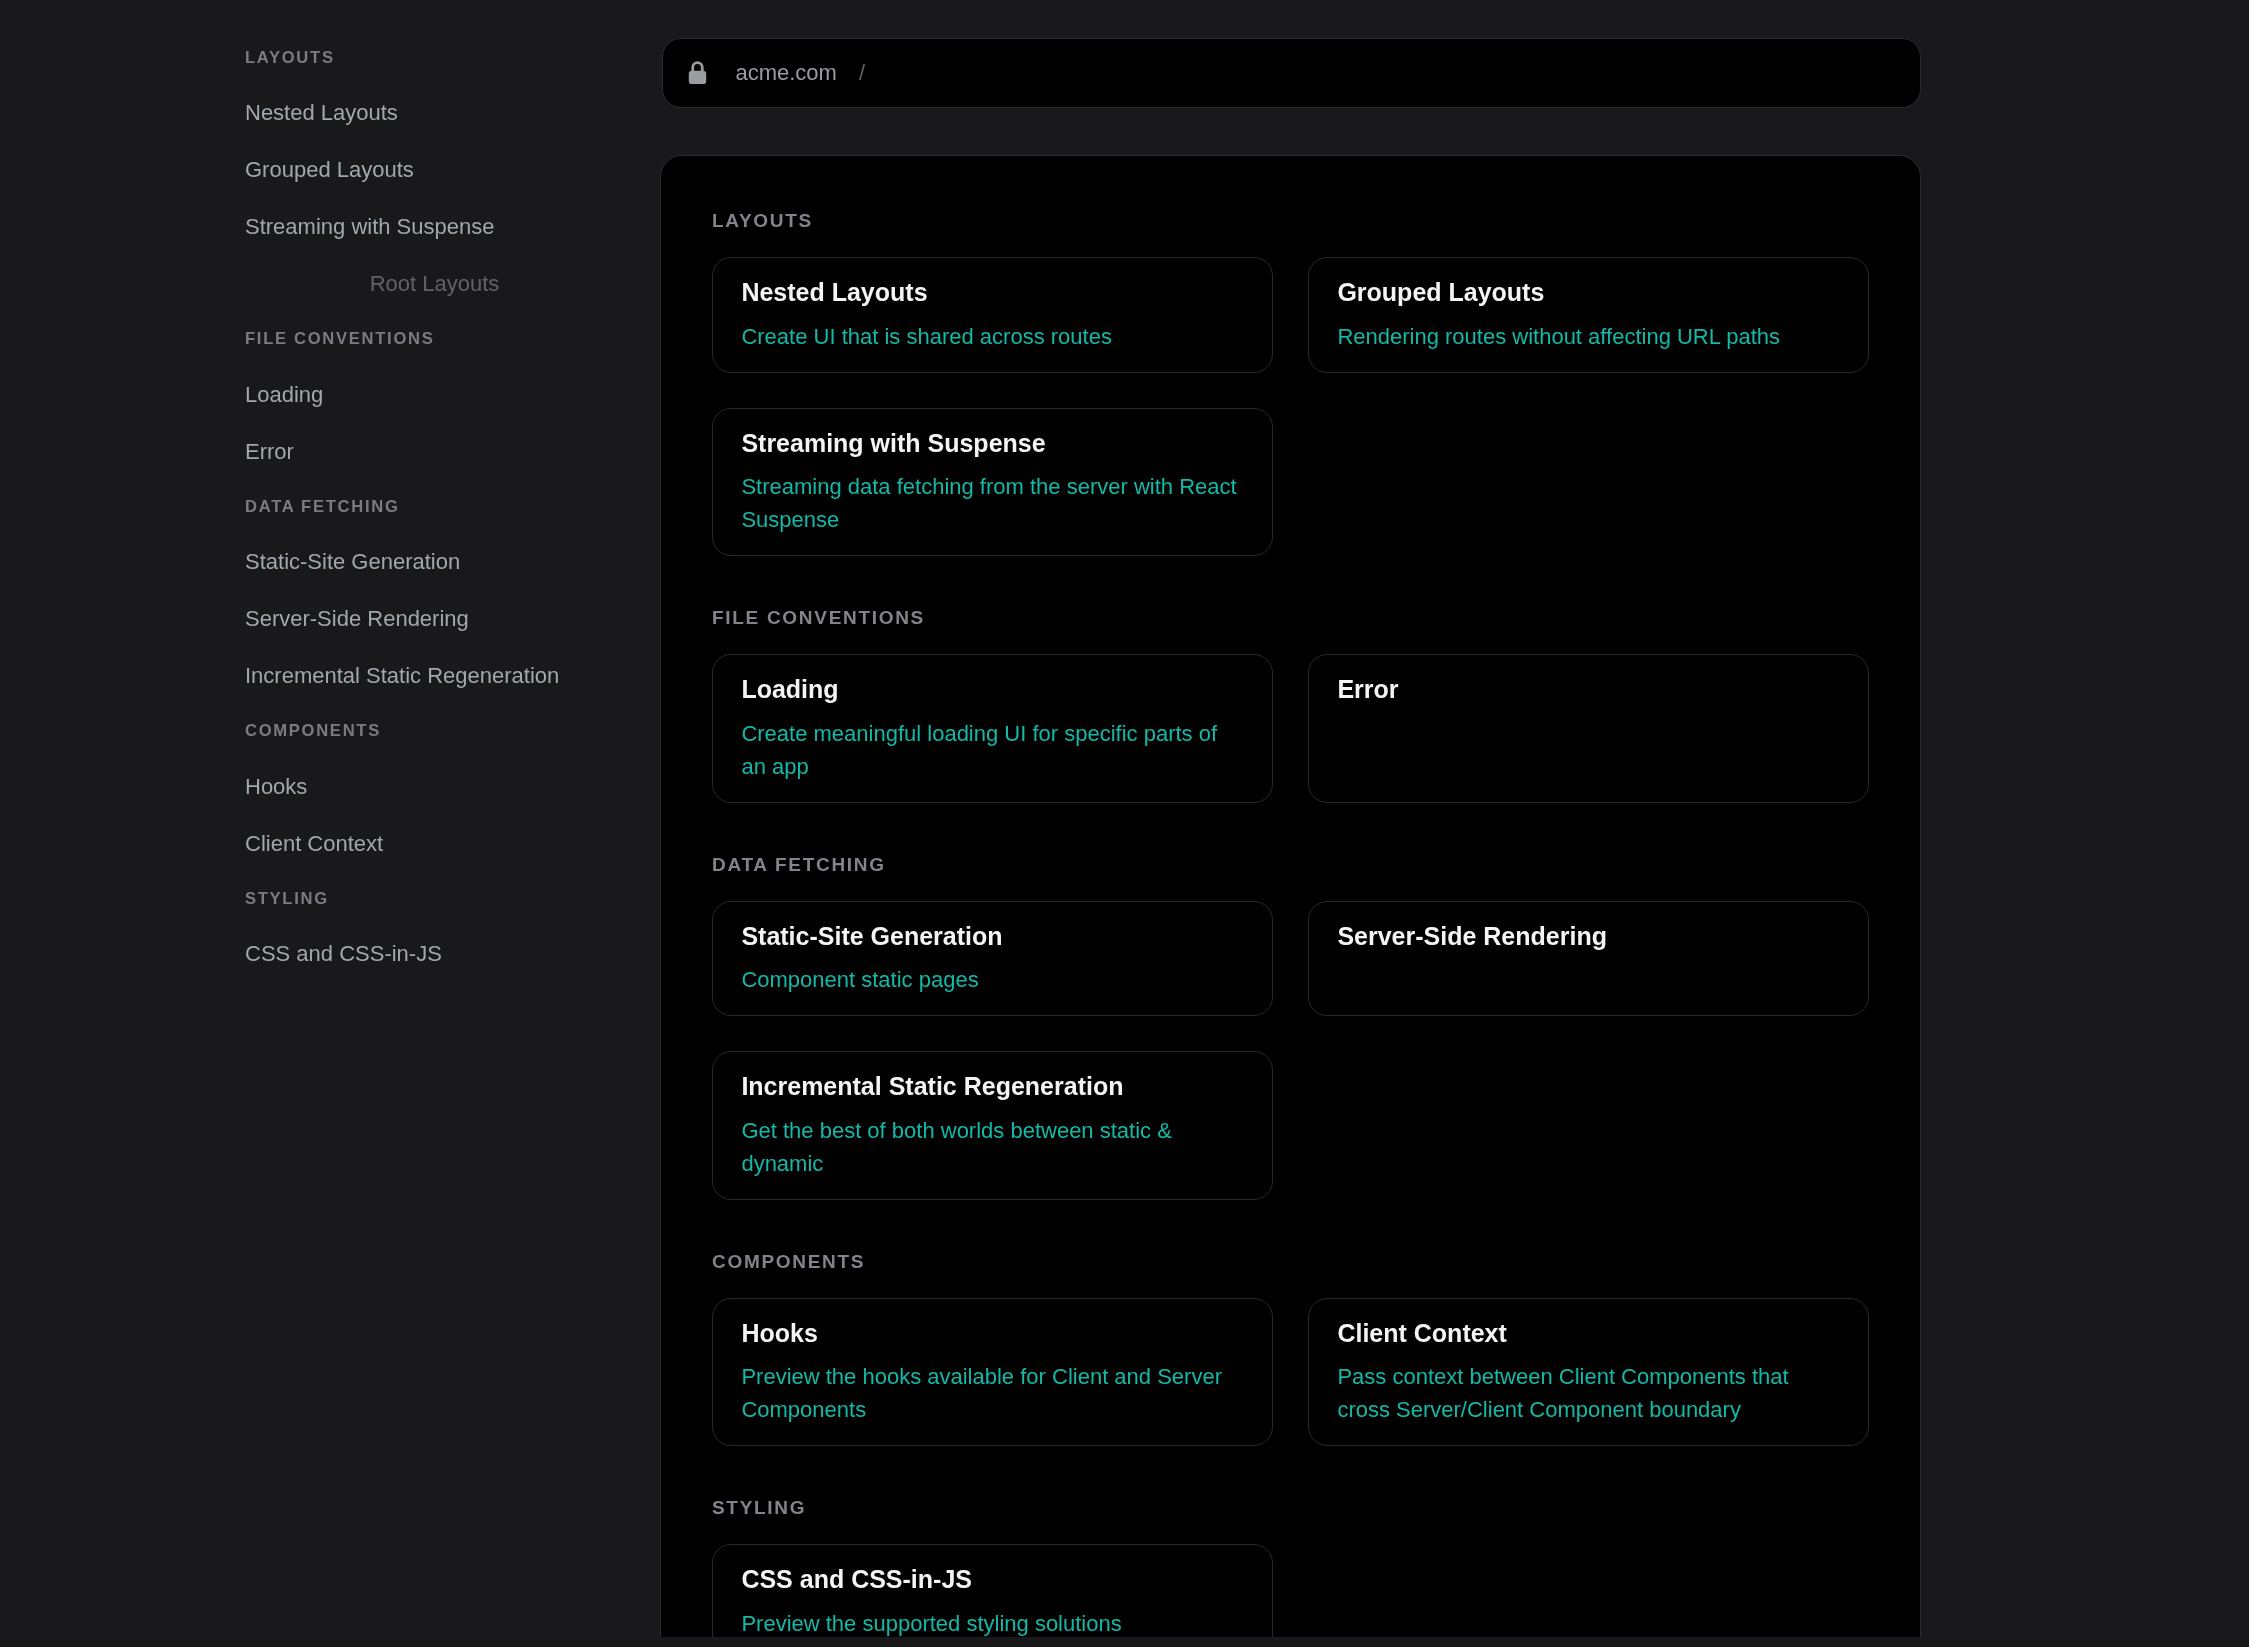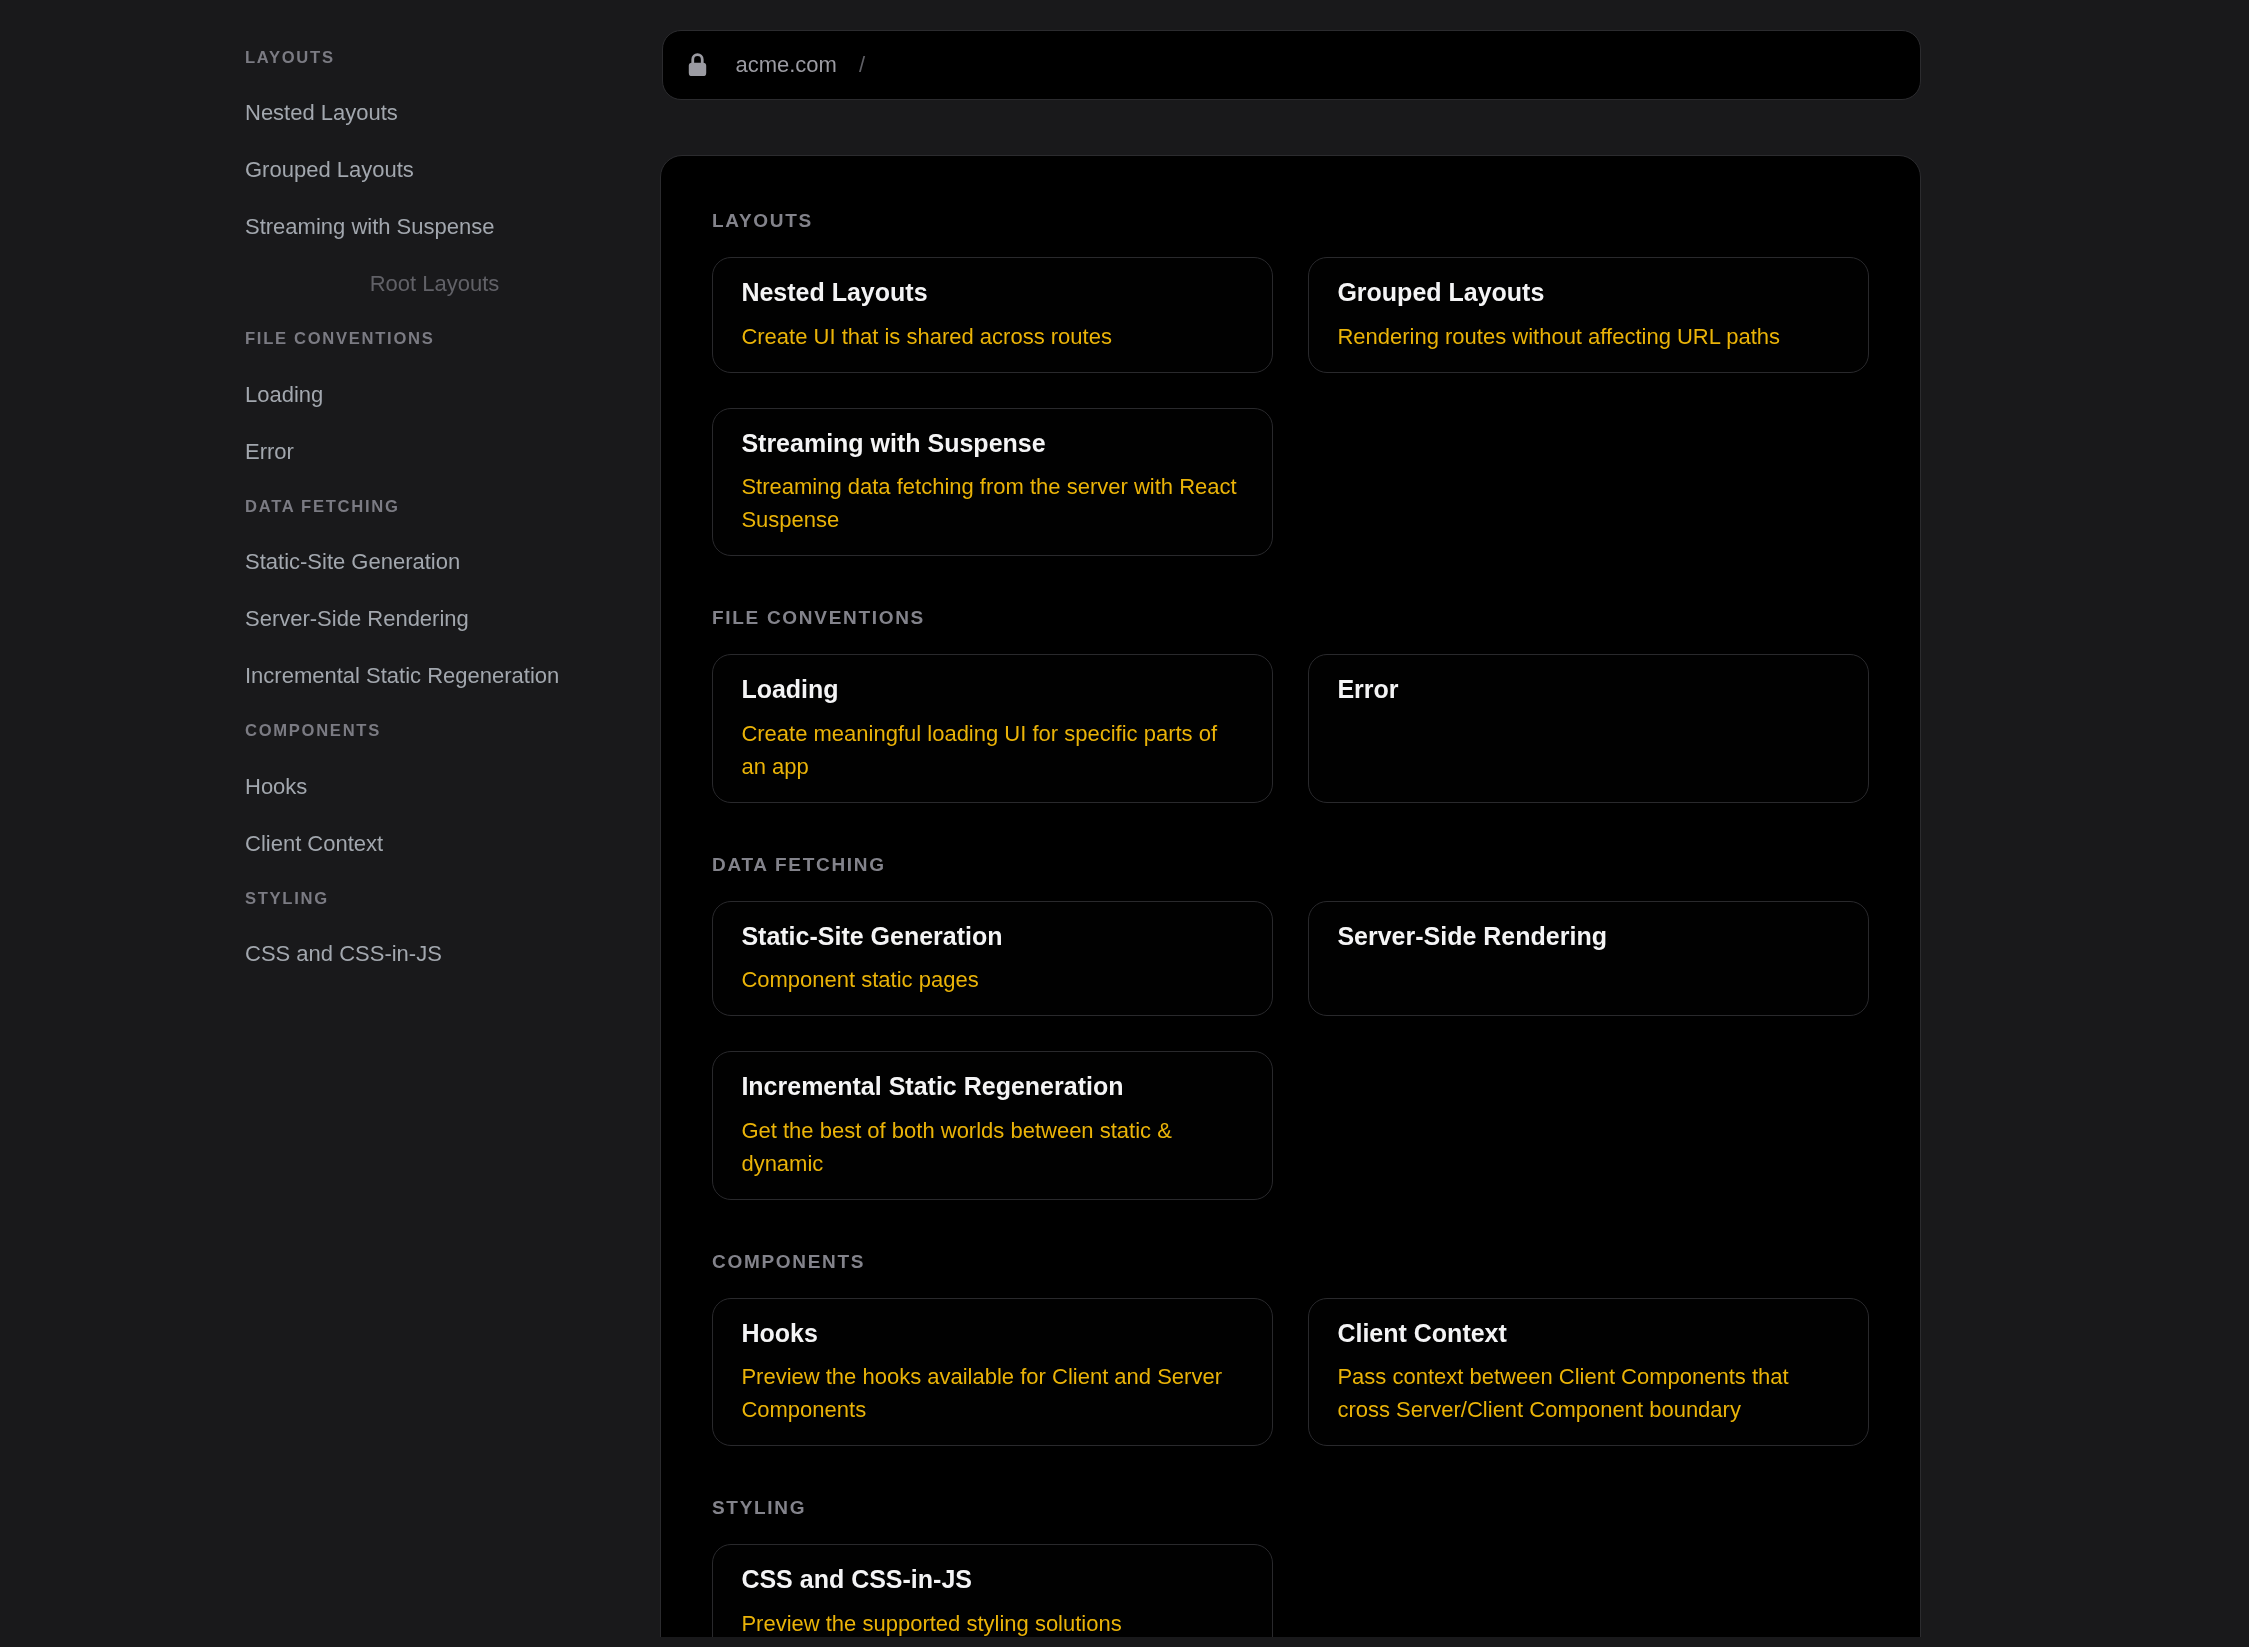--- a/index.html
+++ b/index.html
@@ -16,21 +16,21 @@
     font-size:16.6px;line-height:25px;font-weight:700;letter-spacing:1.7px;
     color:#7b7b83;text-transform:uppercase;margin:0 0 28.4px 0;
   }
   .s-item{
     display:block;font-size:22px;line-height:30px;font-weight:500;
     color:#a2a7ae;text-decoration:none;margin-bottom:27px;cursor:pointer;
   }
   .s-item.muted{color:#616167;text-align:center;}
   
   .addressbar{
-    position:absolute;left:662px;top:30px;width:1259px;height:70px;
+    position:absolute;left:662px;top:38px;width:1259px;height:70px;
     box-sizing:border-box;background:#000;border:1.6px solid #2b2b2e;
     border-radius:19px;display:flex;align-items:center;padding:0 25px;
   }
   .lock{display:flex;align-items:center;margin-right:28.4px;}
   .domain{font-size:22px;font-weight:500;color:#9b9ba2;}
   .slash{font-size:22px;font-weight:400;color:#606066;margin-left:22px;}
   
   .panel{
     position:absolute;left:660px;top:155px;width:1261px;height:1572px;
     box-sizing:border-box;background:#000;border:1.6px solid #2b2b2e;
@@ -41,21 +41,21 @@
     font-size:19px;line-height:25px;font-weight:700;letter-spacing:1.7px;
     color:#83838b;text-transform:uppercase;margin:0 0 24px 0;
   }
   .grid{display:grid;grid-template-columns:1fr 1fr;gap:35px;}
   .card{
     display:block;box-sizing:border-box;background:#010101;
     border:1.6px solid #29292c;border-radius:19px;
     padding:16px 32px 19px 28.4px;text-decoration:none;cursor:pointer;
   }
   .card-title{font-size:25px;line-height:36px;font-weight:600;color:#f4f4f5;}
-  .card-desc{font-size:22px;line-height:33px;font-weight:400;color:#eab308;margin-top:9.5px;}
+  .card-desc{font-size:22px;line-height:33px;font-weight:400;color:#14b8a6;margin-top:9.5px;}
 </style>
 </head>
 <body>
 
 <div class="stage">
 
   <nav class="sidebar">
 
     <div class="s-section">
       <div class="s-header">LAYOUTS</div>

